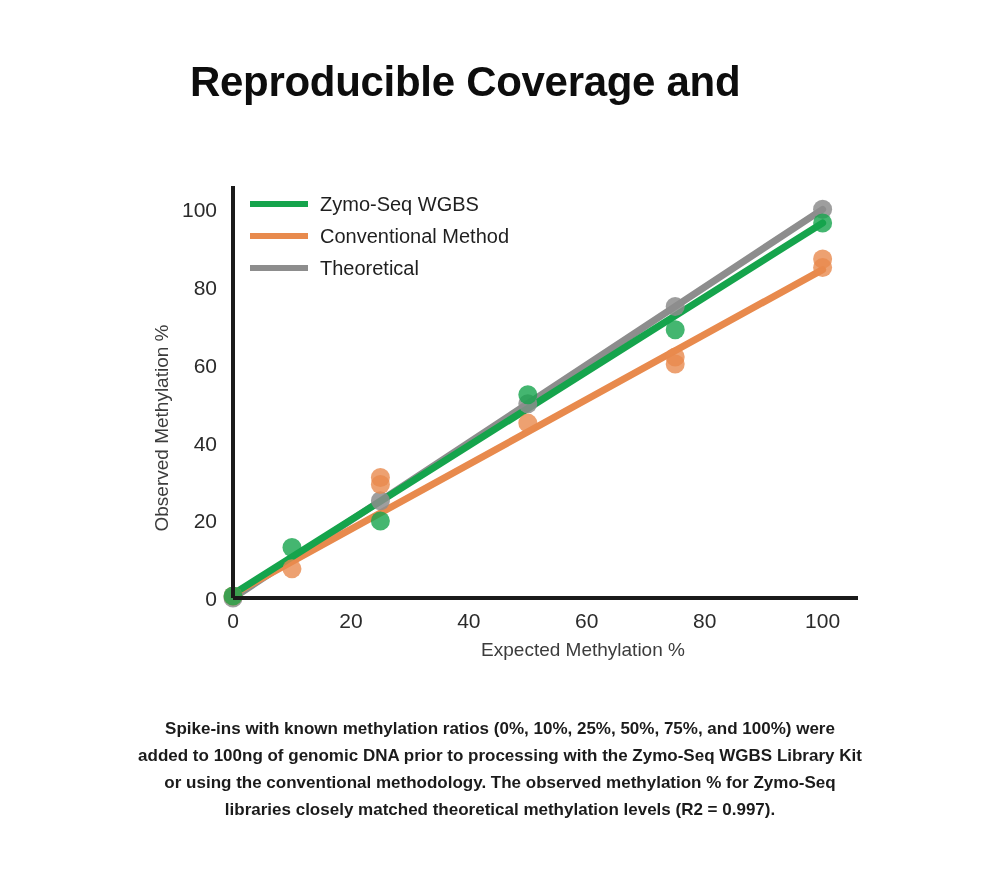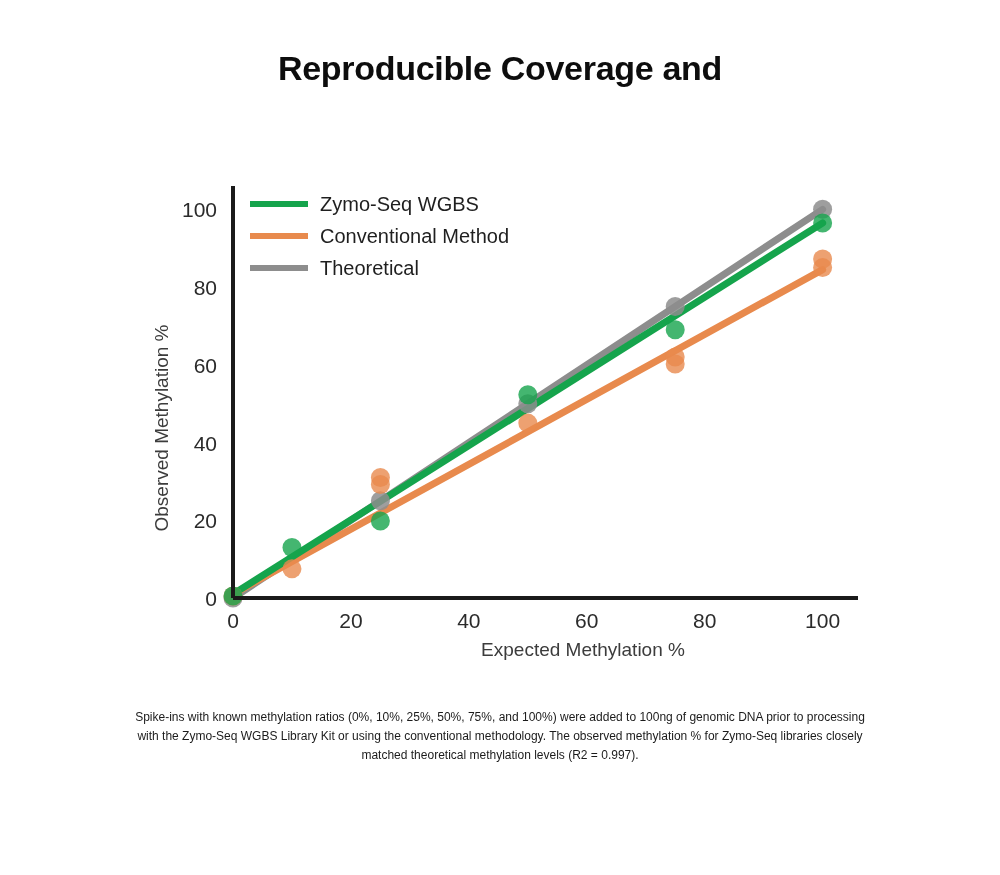--- a/index.html
+++ b/index.html
@@ -13,24 +13,24 @@
     height: 875px;
     font-family: "Liberation Sans", sans-serif;
     color: #141414;
     overflow: hidden;
     position: relative;
   }
 
   
   #figure-title {
     width: 620px;
-    margin: 0 auto;
+    margin: 8px auto;
     padding-top: 44px;
-    text-align: center;
-    font-size: 34px;
+    text-align: left;
+    font-size: 42px;
     font-weight: bold;
     line-height: 1.42;
     letter-spacing: -0.3px;
     color: #0d0d0d;
   }
 
   
   #chart-region {
     position: absolute;
     left: 0;
@@ -68,25 +68,25 @@
     text-align: center;
   }
   #caption-headline {
     font-size: 16.5px;
     font-weight: bold;
     color: #101010;
     line-height: 1.5;
     margin: 0 0 3px 0;
   }
   #caption-body {
-    font-size: 12px;
-    font-weight: normal;
+    font-size: 17px;
+    font-weight: bold;
     color: #1b1b1b;
     line-height: 1.58;
-    margin: 0;
+    margin: 8px;
   }
 </style>
 </head>
 <body>
 
 <div id="figure-title">
   <div>Reproducible Coverage and</div>
 </div>
 
 <div id="chart-region">

